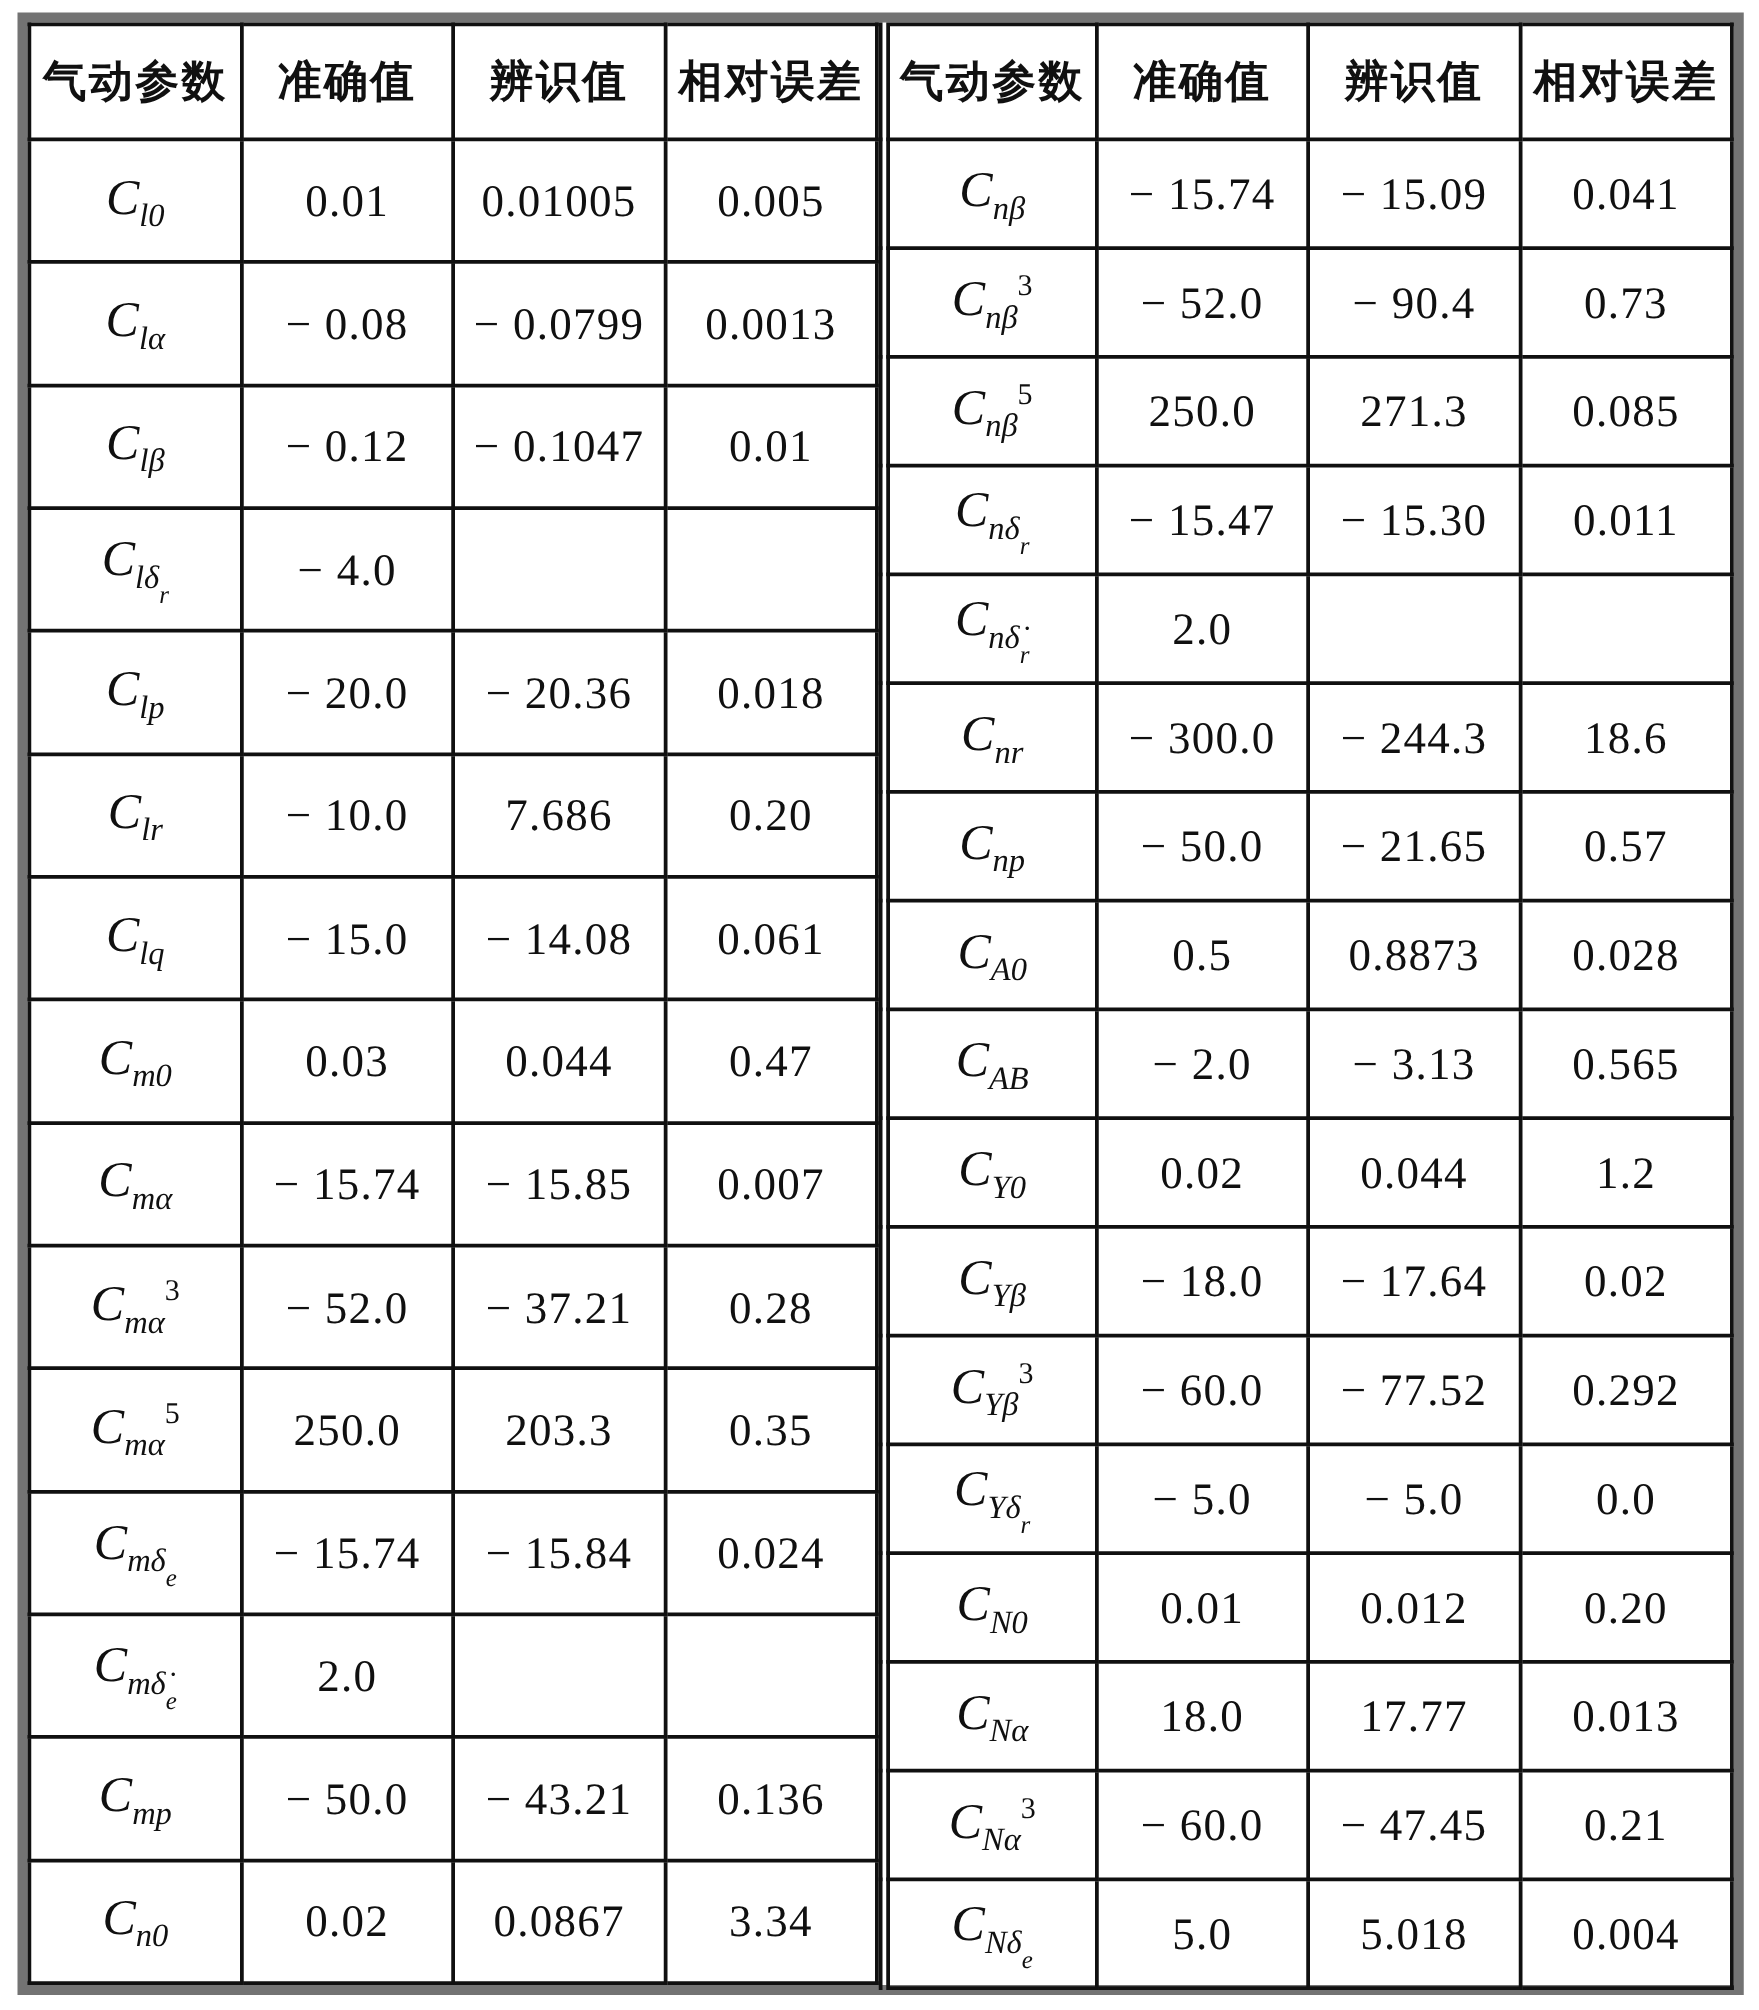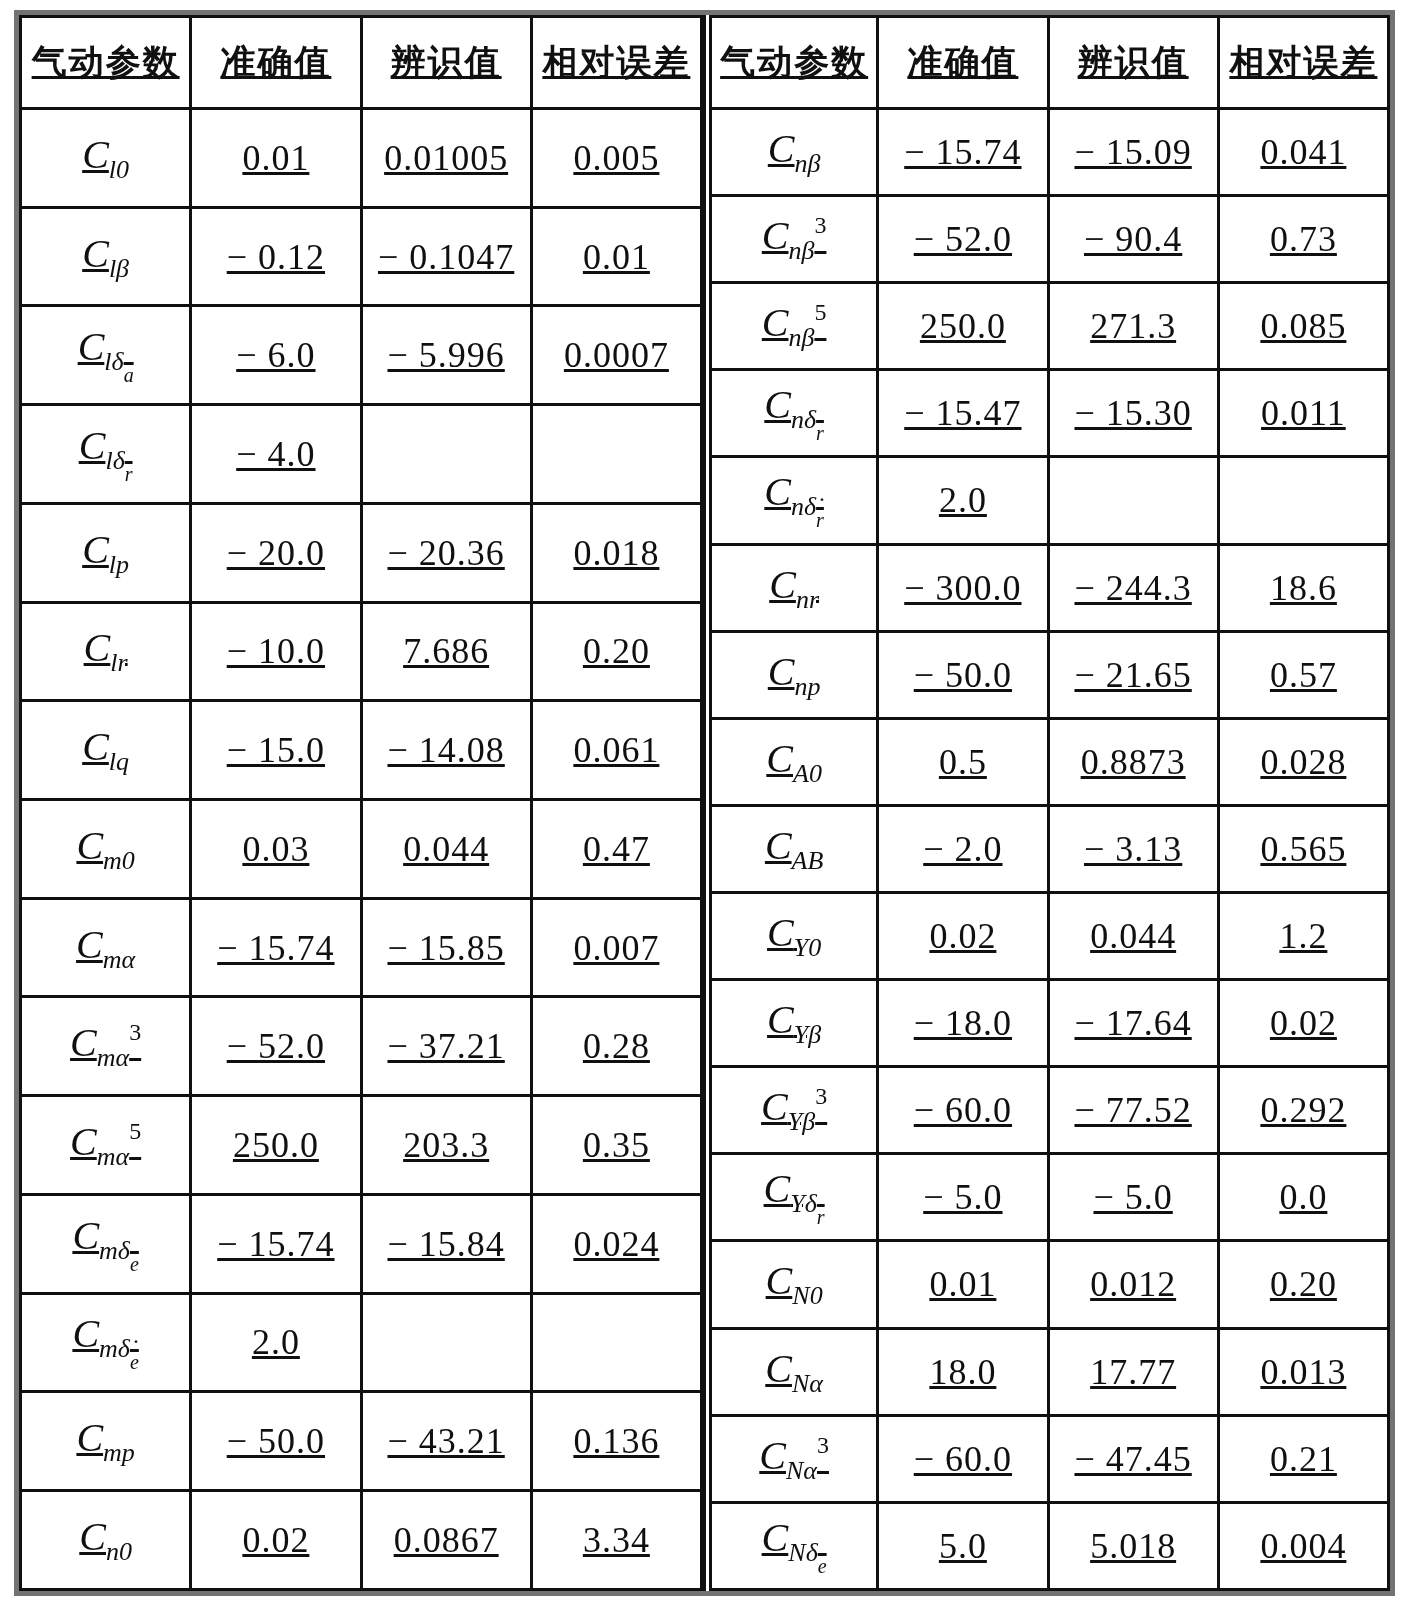--- a/index.html
+++ b/index.html
@@ -14,23 +14,22 @@
     background: #ffffff;
     box-sizing: border-box;
     padding: 10px 12px 12px 14px;
     font-family: "Liberation Serif", "DejaVu Serif", serif;
     color: #101010;
   }
   .grid {
     display: flex;
     width: 100%;
     height: 100%;
-    border: 5px solid #737373;
+    border: 8px solid #737373;
     box-sizing: border-box;
-    text-decoration: underline;
   }
   table.half {
     flex: 1 1 0;
     border-collapse: collapse;
     table-layout: fixed;
     width: 50%;
     height: 100%;
   }
   table.half-right {
     border-left: 9px double #101010;
@@ -96,30 +95,30 @@
           </tr>
         </thead>
       <tbody>
           <tr>
             <td class="param"><span class="pbase">C</span><sub class="psub">l0</sub></td>
             <td class="val">0.01</td>
             <td class="val">0.01005</td>
             <td class="val">0.005</td>
           </tr>
           <tr>
+            <td class="param"><span class="pbase">C</span><sub class="psub">lα</sub></td>
+            <td class="val">− 0.08</td>
+            <td class="val">− 0.0799</td>
+            <td class="val">0.0013</td>
+          </tr>
+          <tr>
             <td class="param"><span class="pbase">C</span><sub class="psub">lβ</sub></td>
             <td class="val">− 0.12</td>
             <td class="val">− 0.1047</td>
             <td class="val">0.01</td>
-          </tr>
-          <tr>
-            <td class="param"><span class="pbase">C</span><sub class="psub">lδ<sub class="psubsub">a</sub></sub></td>
-            <td class="val">− 6.0</td>
-            <td class="val">− 5.996</td>
-            <td class="val">0.0007</td>
           </tr>
           <tr>
             <td class="param"><span class="pbase">C</span><sub class="psub">lδ<sub class="psubsub">r</sub></sub></td>
             <td class="val">− 4.0</td>
             <td class="val"></td>
             <td class="val"></td>
           </tr>
           <tr>
             <td class="param"><span class="pbase">C</span><sub class="psub">lp</sub></td>
             <td class="val">− 20.0</td>

